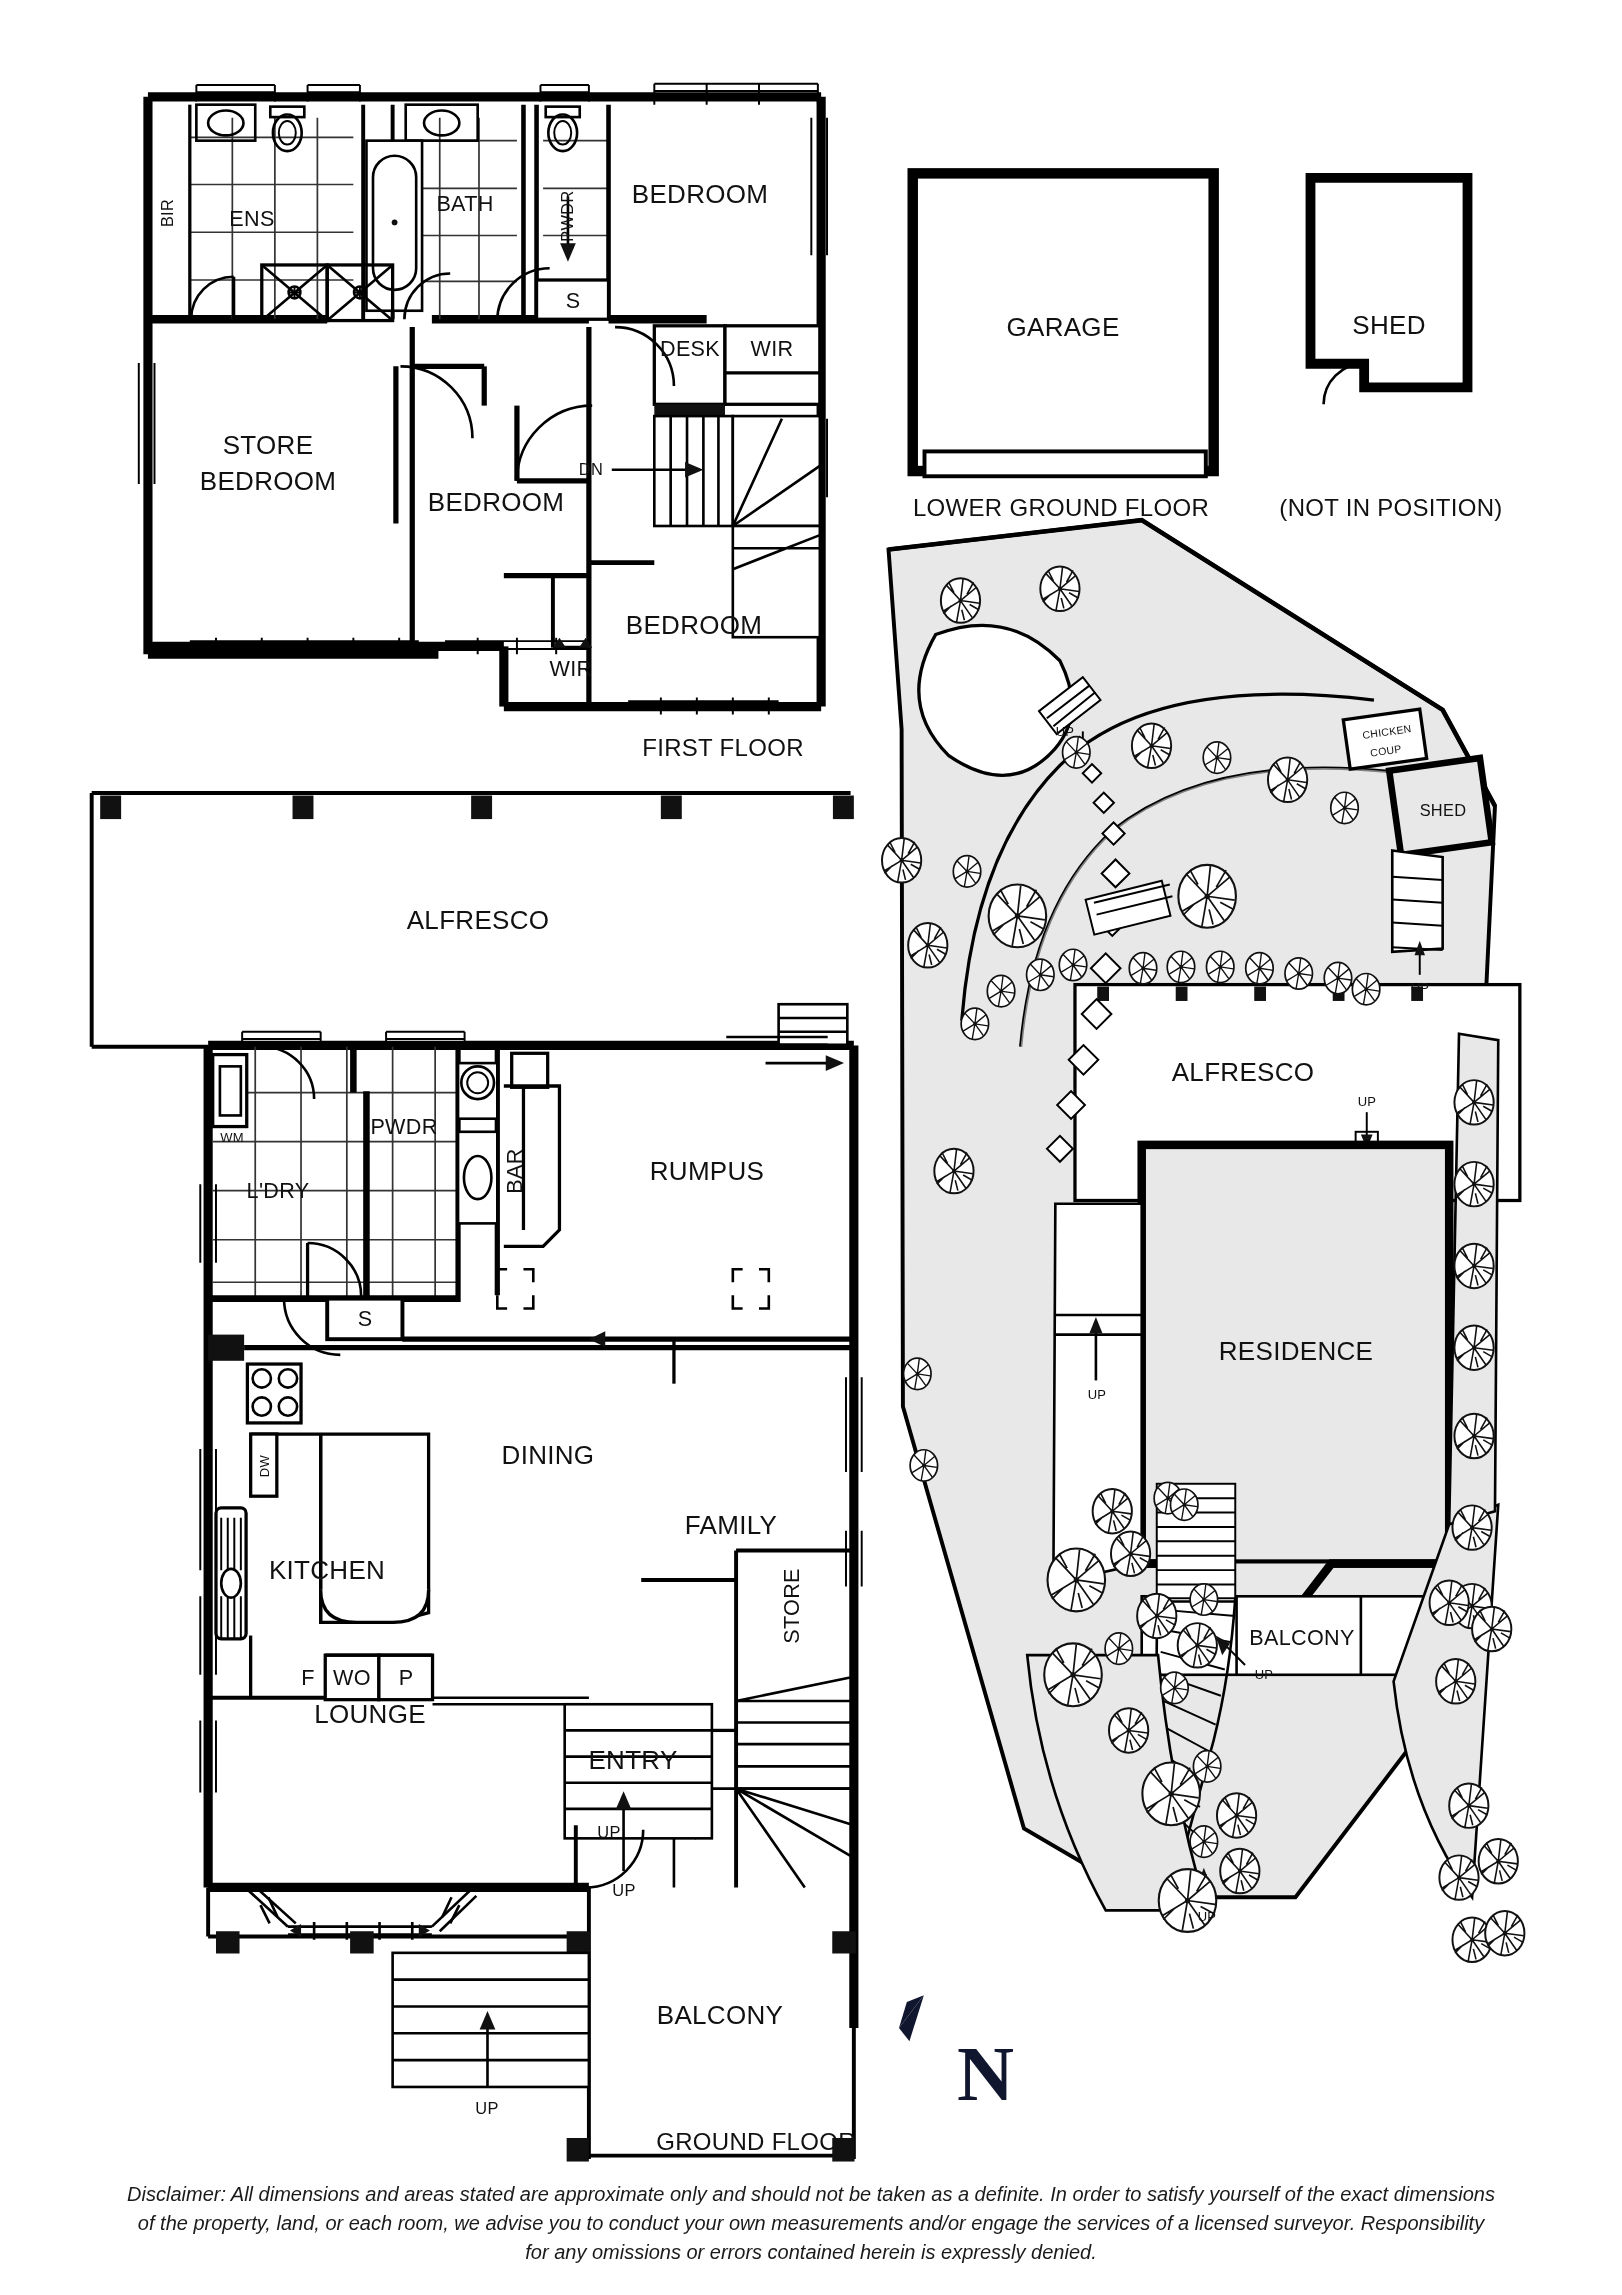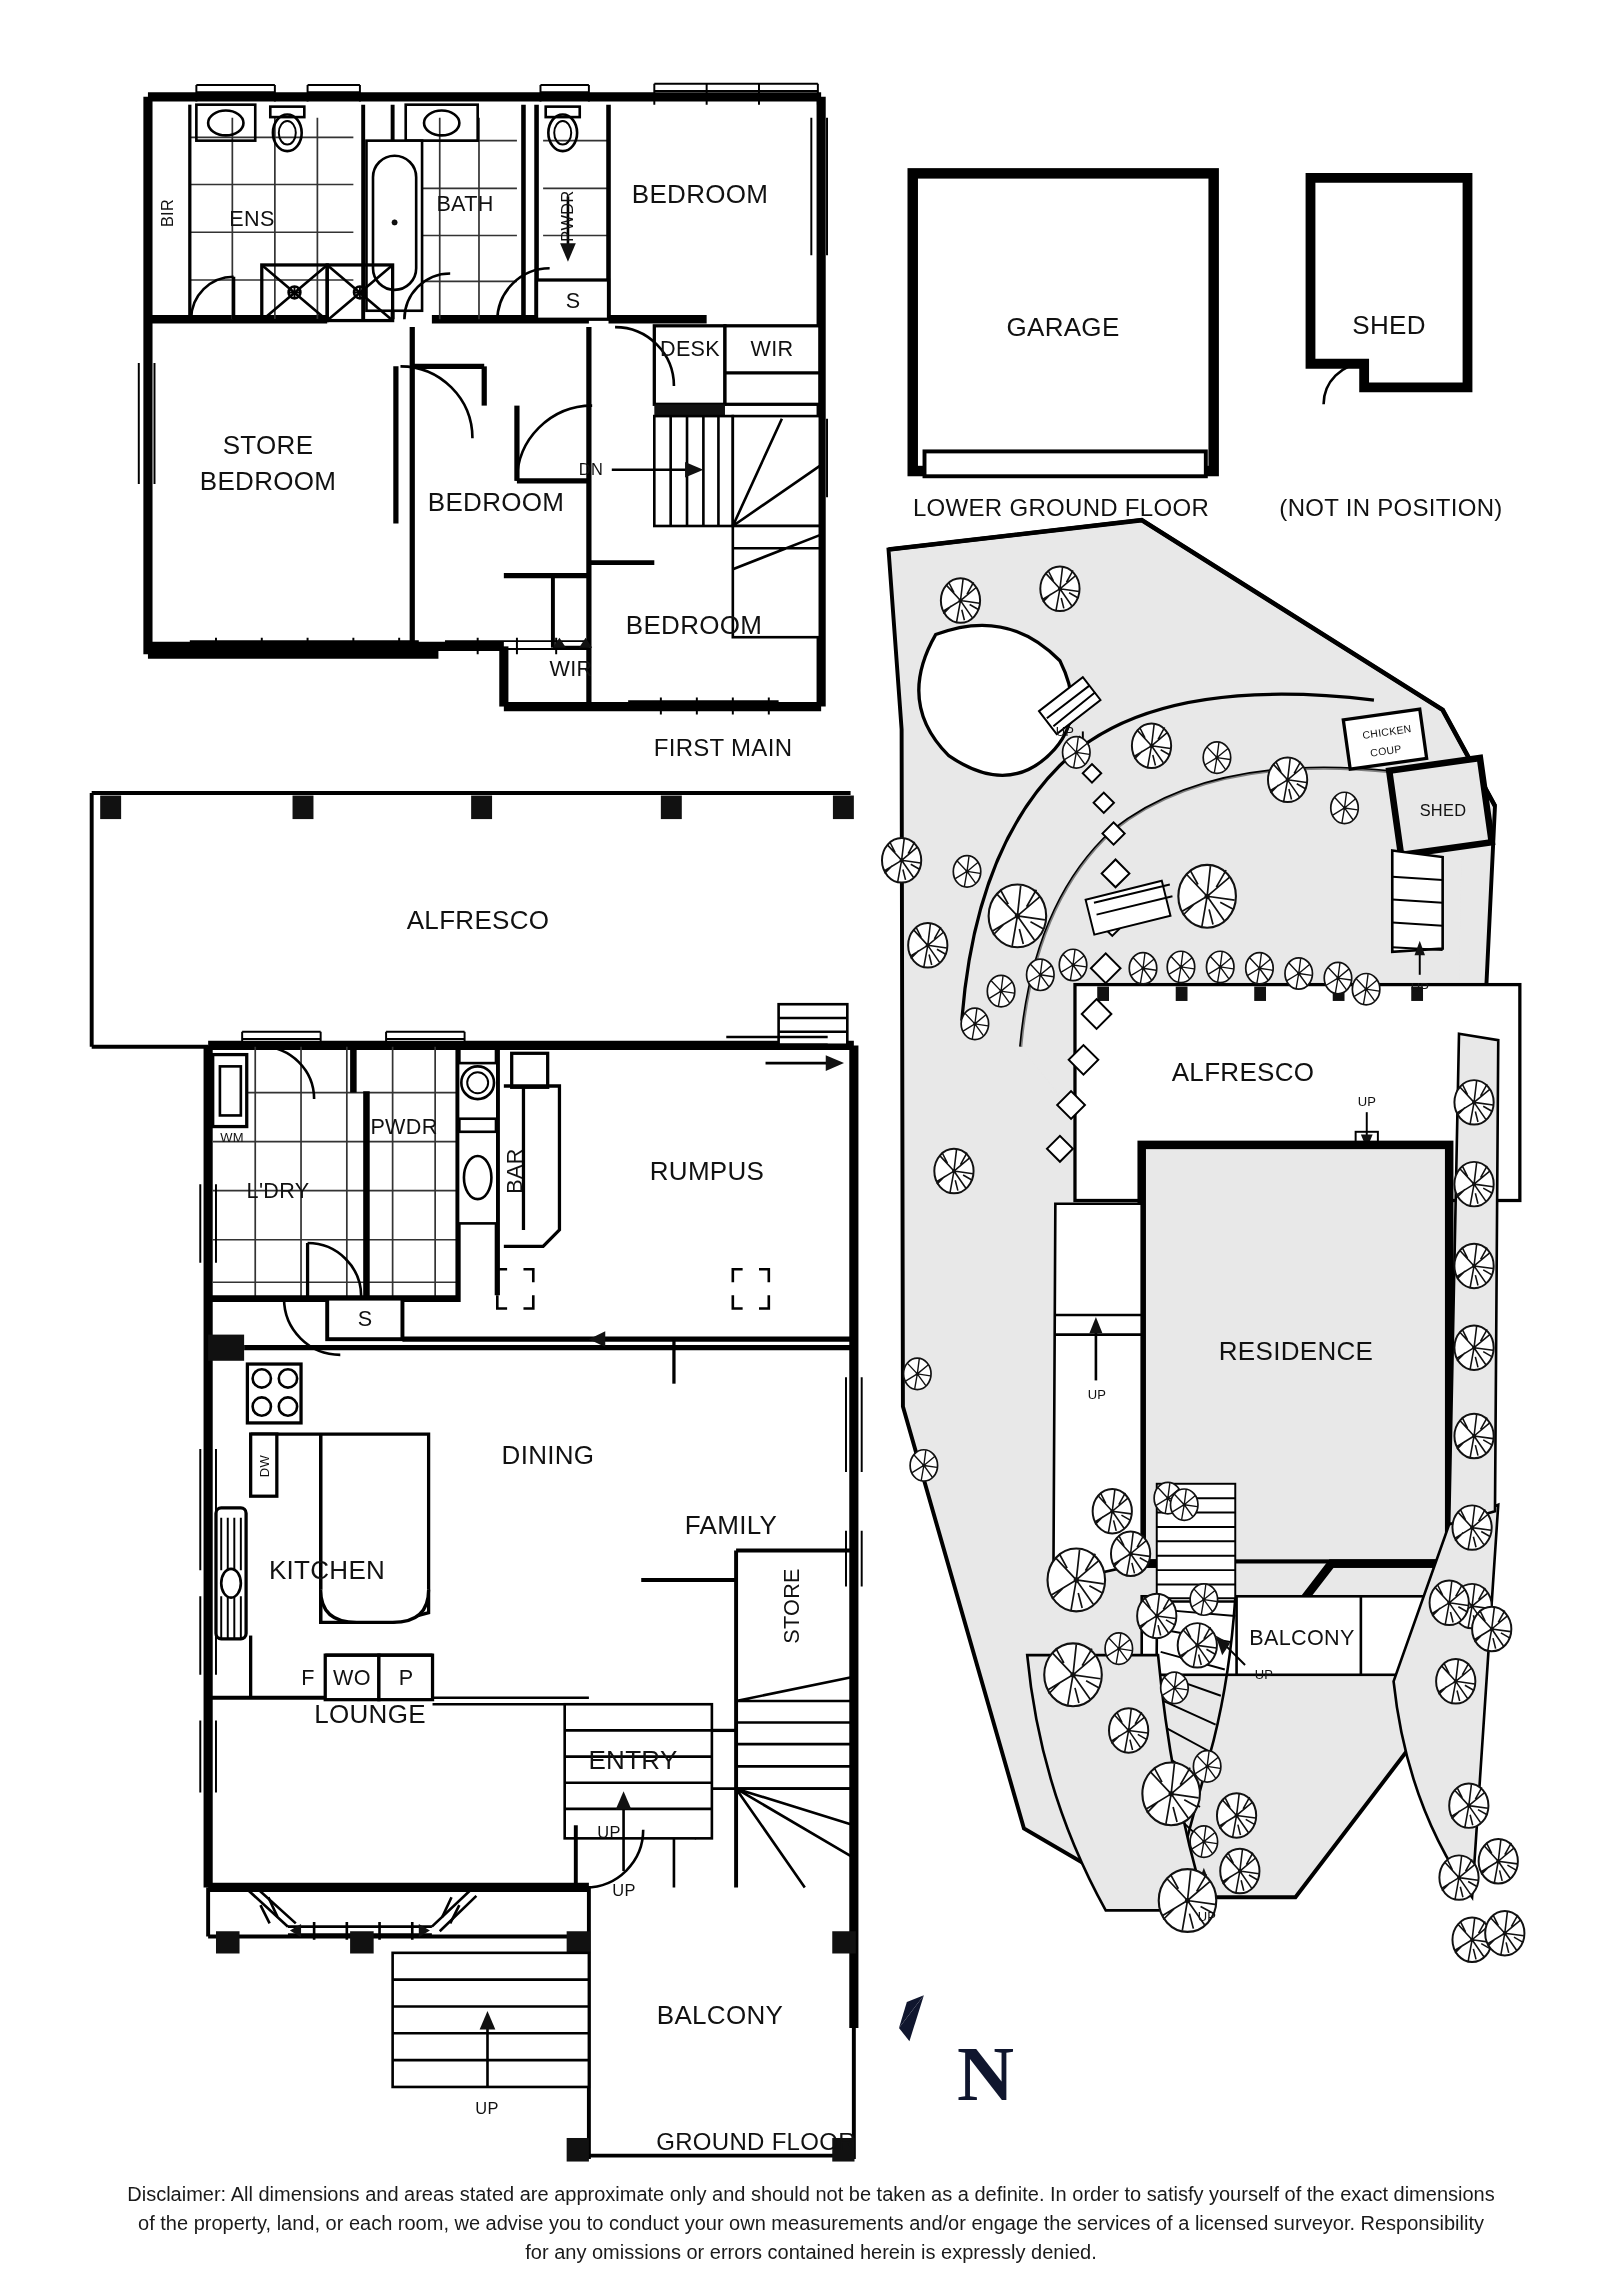--- a/index.html
+++ b/index.html
@@ -11,21 +11,21 @@
        white-space:nowrap;transform:translate(-50%,-50%);text-align:center;
        letter-spacing:0.3px;}
   .room     {font-size:26px;}
   .roomsm   {font-size:21.6px;}
   .tiny     {font-size:16.4px;}
   .tinier   {font-size:13px;}
   .micro    {font-size:10.5px;line-height:1.05;}
   .floorcap {font-size:24px;text-align:center;}
   .vert     {transform:translate(-50%,-50%) rotate(-90deg);}
   .disc{position:absolute;left:50%;transform:translateX(-50%);top:2180px;
-        width:1518px;text-align:center;font-size:20px;line-height:1.45;color:#1a1a1a;}
+        width:1518px;text-align:center;font-size:20px;line-height:1.45;color:#1a1a1a;font-style:italic;}
   .wm{position:absolute;left:995px;top:2199px;font-size:63px;letter-spacing:10.5px;
       color:#f3efe6;font-family:"Liberation Sans",sans-serif;z-index:0;}
   .north{position:absolute;left:899px;top:1993px;width:157px;height:151px;}
   .north .n{position:absolute;left:58px;top:41px;font-family:"Liberation Serif",serif;
             font-size:79px;font-weight:700;color:#10162e;line-height:1;}
 </style>
 </head>
 <body>
 
 <div class="stage">
@@ -563,21 +563,21 @@
   <div class="lbl room" style="left:700px;top:194px">BEDROOM</div>
   <div class="lbl roomsm" style="left:573px;top:301px">S</div>
   <div class="lbl roomsm" style="left:690px;top:349px">DESK</div>
   <div class="lbl roomsm" style="left:772px;top:349px">WIR</div>
   <div class="lbl tiny" style="left:591px;top:469px">DN</div>
   <div class="lbl room" style="left:268px;top:445px">STORE</div>
   <div class="lbl room" style="left:268px;top:481px">BEDROOM</div>
   <div class="lbl room" style="left:496px;top:502px">BEDROOM</div>
   <div class="lbl room" style="left:694px;top:625px">BEDROOM</div>
   <div class="lbl roomsm" style="left:571px;top:669px">WIR</div>
-  <div class="lbl floorcap" style="left:723px;top:748px">FIRST MAIN</div>
+  <div class="lbl floorcap" style="left:723px;top:748px">FIRST FLOOR</div>
 
   <div class="lbl room" style="left:1063px;top:327px">GARAGE</div>
   <div class="lbl floorcap" style="left:1061px;top:508px">LOWER GROUND FLOOR</div>
 
   <div class="lbl room" style="left:1389px;top:325px">SHED</div>
   <div class="lbl floorcap" style="left:1391px;top:508px">(NOT IN POSITION)</div>
 
   <div class="lbl room" style="left:478px;top:920px">ALFRESCO</div>
   <div class="lbl tinier" style="left:232px;top:1137px">WM</div>
   <div class="lbl roomsm" style="left:278px;top:1191px">L'DRY</div>

